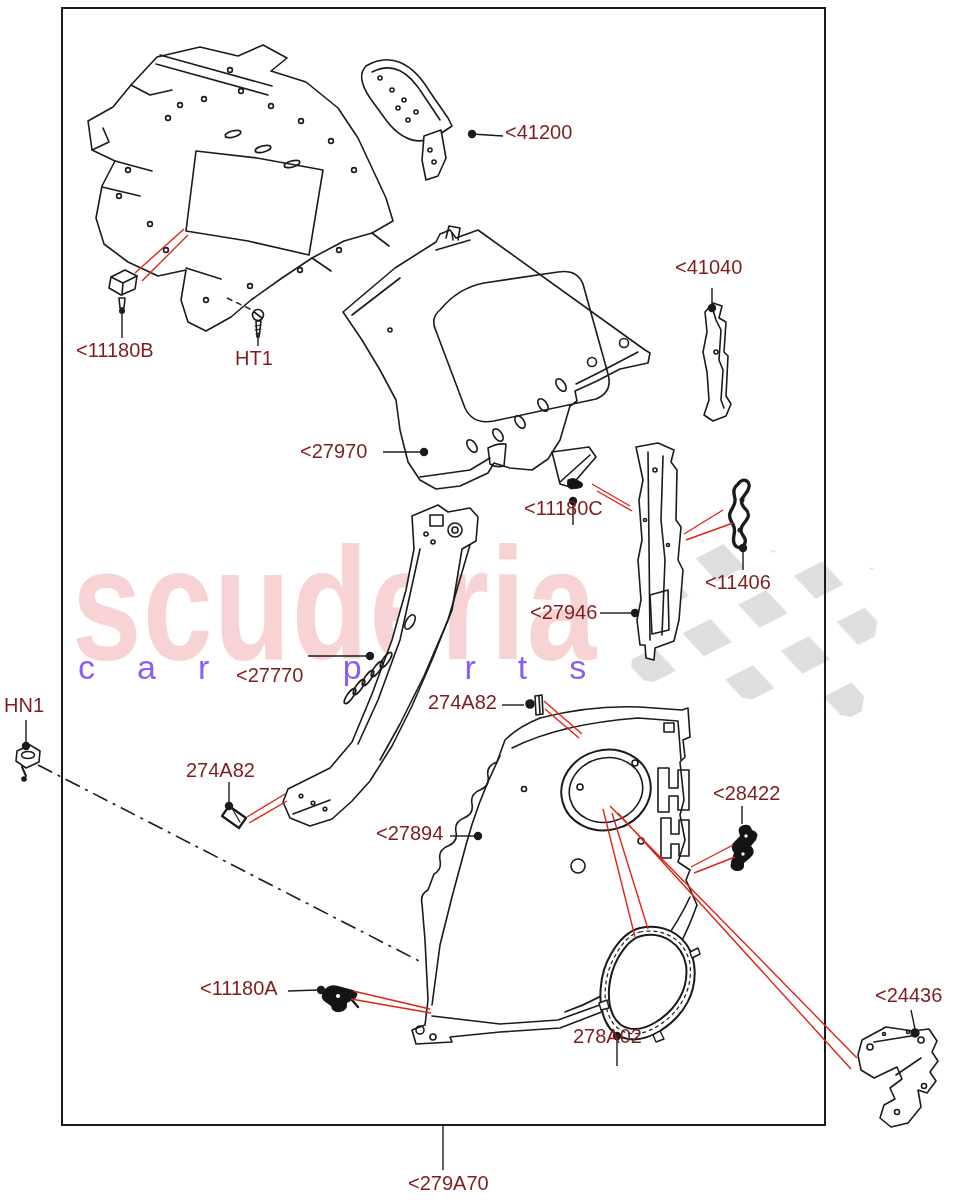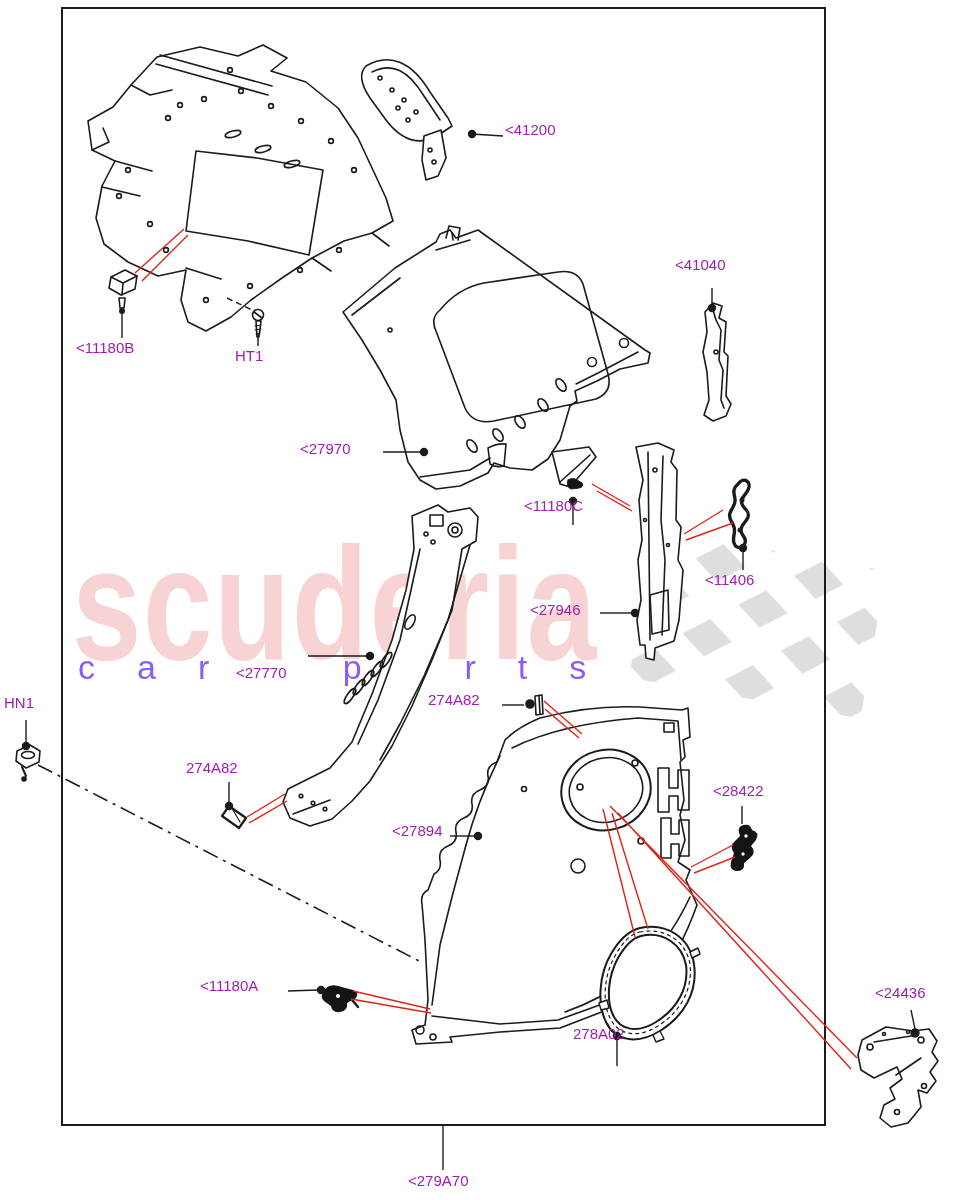--- a/index.html
+++ b/index.html
@@ -7,21 +7,21 @@
          font-family:"Liberation Sans",sans-serif;}
   
   .wm-brand{position:absolute;left:72px;top:512px;font-size:160px;font-weight:bold;
             color:#f8d3d3;letter-spacing:2px;transform:scaleX(.78);transform-origin:left top;
             white-space:nowrap;z-index:0;user-select:none;}
   .wm-tag{position:absolute;left:78px;top:648px;font-size:34px;color:#8b5cf6;
           letter-spacing:42px;word-spacing:40px;white-space:nowrap;z-index:0;user-select:none;}
   
   #art{position:absolute;left:0;top:0;z-index:1;}
   
-  .plabel{position:absolute;z-index:2;font-size:15px;color:#a21caf;white-space:nowrap;
+  .plabel{position:absolute;z-index:2;font-size:20px;color:#7f1d1d;white-space:nowrap;
           line-height:1;cursor:pointer;}
 </style>
 </head>
 <body>
 
 <div id="stage">
 
   <div class="wm-brand">scuderia</div>
   <div class="wm-tag">car parts</div>
 
@@ -295,20 +295,20 @@
   <div class="plabel" style="left:235px;top:348px">HT1</div>
   <div class="plabel" style="left:675px;top:257px">&lt;41040</div>
   <div class="plabel" style="left:300px;top:441px">&lt;27970</div>
   <div class="plabel" style="left:524px;top:498px">&lt;11180C</div>
   <div class="plabel" style="left:705px;top:572px">&lt;11406</div>
   <div class="plabel" style="left:530px;top:602px">&lt;27946</div>
   <div class="plabel" style="left:236px;top:665px">&lt;27770</div>
   <div class="plabel" style="left:428px;top:692px">274A82</div>
   <div class="plabel" style="left:186px;top:760px">274A82</div>
   <div class="plabel" style="left:4px;top:695px">HN1</div>
-  <div class="plabel" style="left:392px;top:823px">&lt;27894</div>
+  <div class="plabel" style="left:376px;top:823px">&lt;27894</div>
   <div class="plabel" style="left:713px;top:783px">&lt;28422</div>
   <div class="plabel" style="left:200px;top:978px">&lt;11180A</div>
   <div class="plabel" style="left:573px;top:1026px">278A02</div>
   <div class="plabel" style="left:875px;top:985px">&lt;24436</div>
   <div class="plabel" style="left:408px;top:1173px">&lt;279A70</div>
 
 </div>
 
 </body></html>

